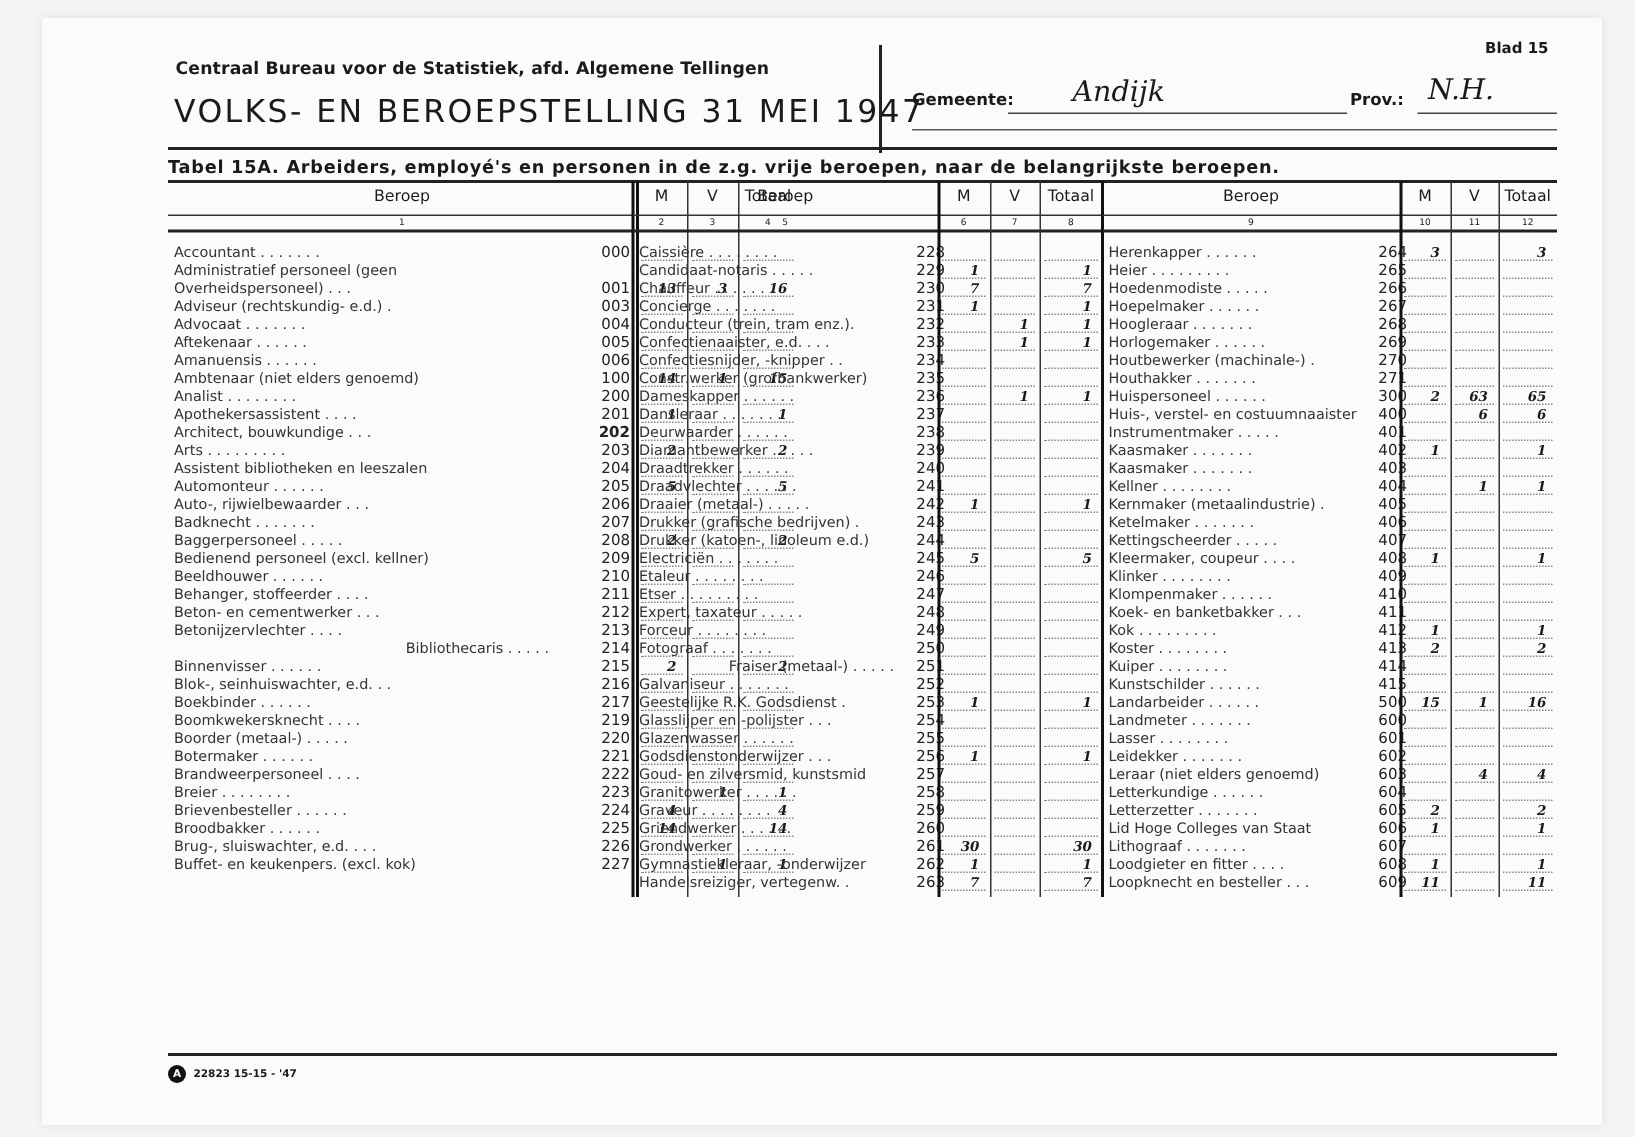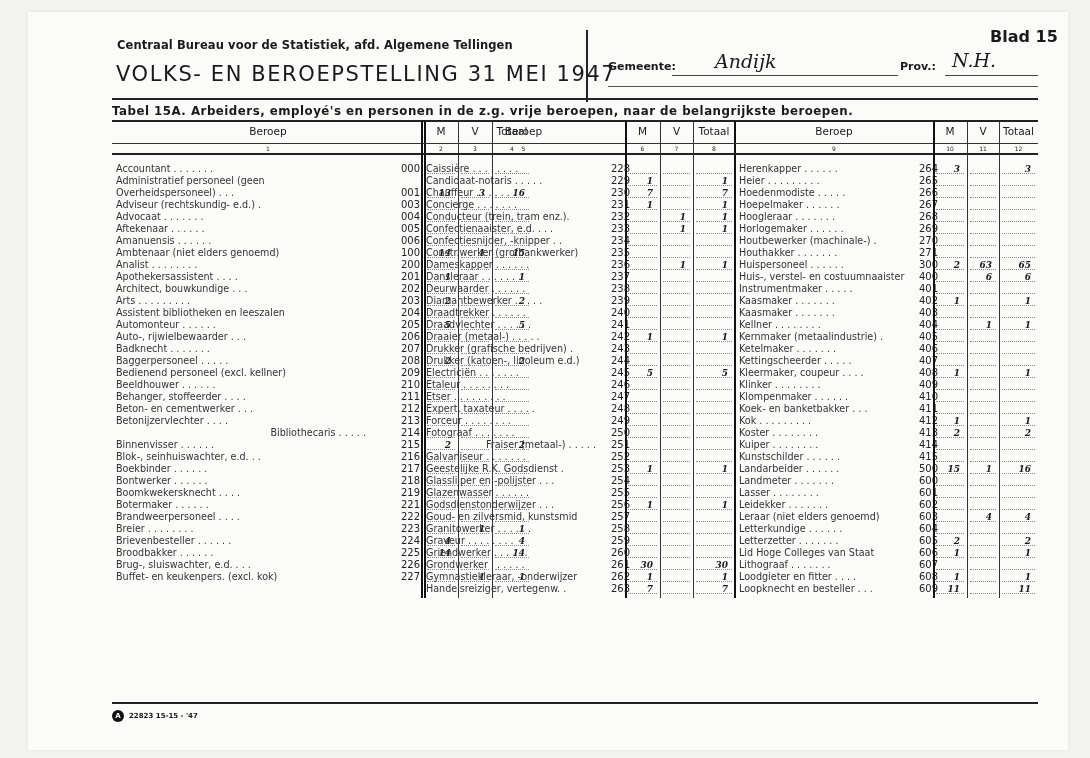--- a/index.html
+++ b/index.html
@@ -2,21 +2,21 @@
 <html><head>
 <meta charset="utf-8">
 <style>
   html,body{margin:0;padding:0;}
   body{width:1090px;height:758px;background:#f4f4f2;position:relative;overflow:hidden;font-family:"DejaVu Sans",sans-serif;color:#1a1a1a;}
   .sheet{position:absolute;left:28px;top:12px;width:1040px;height:738px;background:#fbfbfa;box-shadow:0 0 6px rgba(0,0,0,0.08);}
   .abs{position:absolute;}
   .org{left:117px;top:38px;font-size:11.5px;font-weight:bold;letter-spacing:0.1px;}
   .title{left:116px;top:62px;font-size:21px;letter-spacing:1.6px;}
   .vline{left:586px;top:30px;width:2px;height:72px;background:#222;}
-  .blad{left:990px;top:27px;font-size:16px;font-weight:bold;}
+  .blad{left:990px;top:27px;font-size:10px;font-weight:bold;}
   .gem-label{left:608px;top:60px;font-size:11px;font-weight:bold;}
   .gem-line{left:672px;top:75px;width:226px;height:1px;background:#444;}
   .gem-val{left:715px;top:50px;font-family:"DejaVu Serif",serif;font-style:italic;font-size:19px;}
   .prov-label{left:900px;top:60px;font-size:11px;font-weight:bold;}
   .prov-line{left:945px;top:75px;width:93px;height:1px;background:#444;}
   .prov-val{left:952px;top:49px;font-family:"DejaVu Serif",serif;font-style:italic;font-size:19px;}
   .hr1{left:608px;top:86px;width:430px;height:1px;background:#555;}
   .hr2{left:112px;top:98px;width:926px;height:2px;background:#222;}
   .tabel{left:112px;top:104px;font-size:11.8px;font-weight:bold;letter-spacing:0.5px;}
   .hr3{left:112px;top:120px;width:926px;height:2px;background:#222;}
@@ -137,21 +137,21 @@
         </div>
         <div class="row">
           <span class="name" style="width: 250px;">Apothekersassistent . . . .</span>
           <span class="code" style="left: 284px;">201</span>
           <span class="val" style="left: 315px; width: 28px;">1</span>
           <span class="val" style="left: 349px; width: 28px;"></span>
           <span class="val" style="left: 383px; width: 34px;">1</span>
         </div>
         <div class="row">
           <span class="name" style="width: 250px;">Architect, bouwkundige . . .</span>
-          <span class="code" style="left: 284px;">202</span>
+          <span class="code" style="left: 284px; font-weight: bold;">202</span>
           <span class="val" style="left: 315px; width: 28px;"></span>
           <span class="val" style="left: 349px; width: 28px;"></span>
           <span class="val" style="left: 383px; width: 34px;"></span>
         </div>
         <div class="row">
           <span class="name" style="width: 250px;">Arts . . . . . . . . .</span>
           <span class="code" style="left: 284px;">203</span>
           <span class="val" style="left: 315px; width: 28px;">2</span>
           <span class="val" style="left: 349px; width: 28px;"></span>
           <span class="val" style="left: 383px; width: 34px;">2</span>
@@ -248,29 +248,29 @@
           <span class="val" style="left: 383px; width: 34px;"></span>
         </div>
         <div class="row">
           <span class="name" style="width: 250px;">Boekbinder . . . . . .</span>
           <span class="code" style="left: 284px;">217</span>
           <span class="val" style="left: 315px; width: 28px;"></span>
           <span class="val" style="left: 349px; width: 28px;"></span>
           <span class="val" style="left: 383px; width: 34px;"></span>
         </div>
         <div class="row">
-          <span class="name" style="width: 250px;">Bontwerker . . . . . .</span>
-          <span class="code" style="left: 284px;">218</span>
-          <span class="val" style="left: 315px; width: 28px;"></span>
-          <span class="val" style="left: 349px; width: 28px;"></span>
-          <span class="val" style="left: 383px; width: 34px;"></span>
-        </div>
-        <div class="row">
           <span class="name" style="width: 250px;">Boomkwekersknecht . . . .</span>
           <span class="code" style="left: 284px;">219</span>
+          <span class="val" style="left: 315px; width: 28px;"></span>
+          <span class="val" style="left: 349px; width: 28px;"></span>
+          <span class="val" style="left: 383px; width: 34px;"></span>
+        </div>
+        <div class="row">
+          <span class="name" style="width: 250px;">Boorder (metaal-) . . . . .</span>
+          <span class="code" style="left: 284px;">220</span>
           <span class="val" style="left: 315px; width: 28px;"></span>
           <span class="val" style="left: 349px; width: 28px;"></span>
           <span class="val" style="left: 383px; width: 34px;"></span>
         </div>
         <div class="row">
           <span class="name" style="width: 250px;">Botermaker . . . . . .</span>
           <span class="code" style="left: 284px;">221</span>
           <span class="val" style="left: 315px; width: 28px;"></span>
           <span class="val" style="left: 349px; width: 28px;"></span>
           <span class="val" style="left: 383px; width: 34px;"></span>

